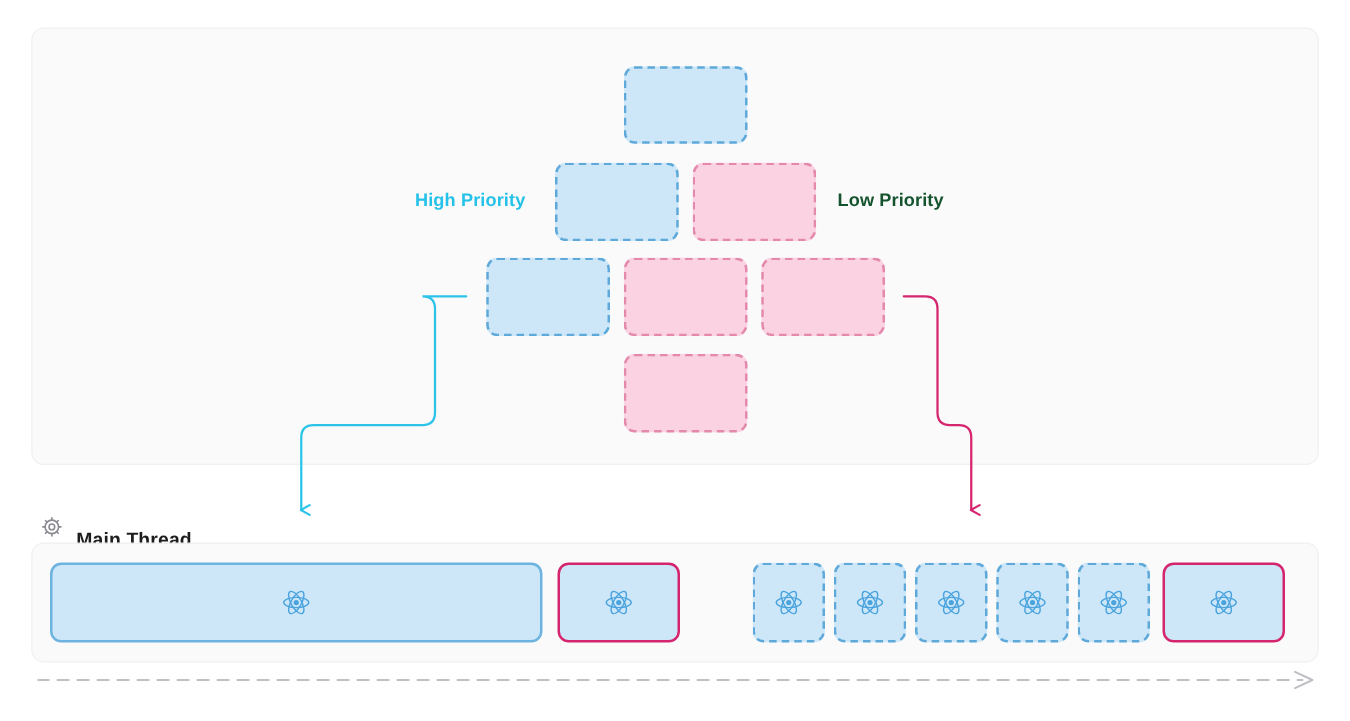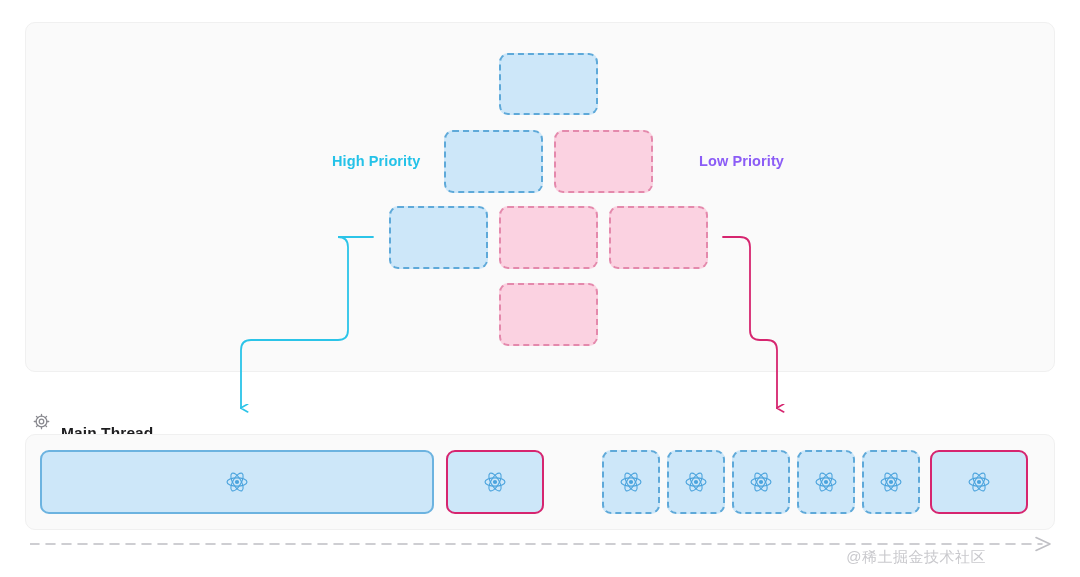--- a/index.html
+++ b/index.html
@@ -36,21 +36,21 @@
 
   
   .prio-label{
     position:absolute;
     font-size:14.5px;
     font-weight:bold;
     letter-spacing:.1px;
     white-space:nowrap;
   }
   #label-high{left:332px;top:153px;color:#24c2e8;}
-  #label-low{left:699px;top:153px;color:#8b5cf6;}
+  #label-low{left:670px;top:153px;color:#14532d;}
 
   
   #connectors{position:absolute;left:0;top:0;width:1080px;height:577px;pointer-events:none;}
 
   
   #mainthread-row{
     position:absolute;left:33px;top:400px;
     display:flex;align-items:center;gap:11px;
   }
   #gear-icon{width:17px;height:17px;display:block;}
@@ -210,15 +210,14 @@
           </g>
         </svg>
       </div>
     </div>
 
   <svg id="timeline" viewBox="0 0 1030 24">
     <line x1="0" y1="12" x2="1012" y2="12" stroke="#bfbfc4" stroke-width="1.6" stroke-dasharray="9 7" stroke-linecap="round"></line>
     <path d="M 1006 5.5 L 1020 12 L 1006 18.5" fill="none" stroke="#bfbfc4" stroke-width="1.6" stroke-linecap="round" stroke-linejoin="round"></path>
   </svg>
 
-  <div id="watermark">@稀土掘金技术社区</div>
 
 </div>
 
 </body></html>

